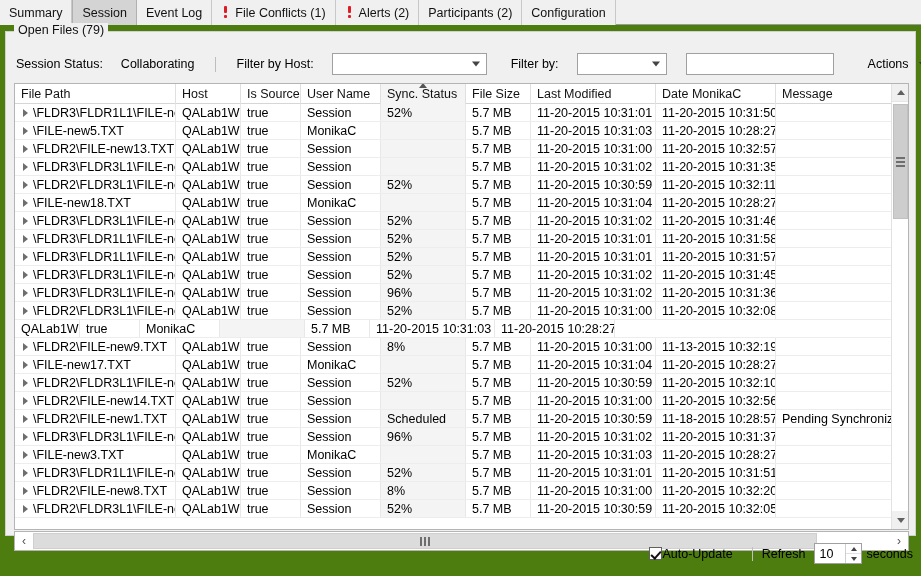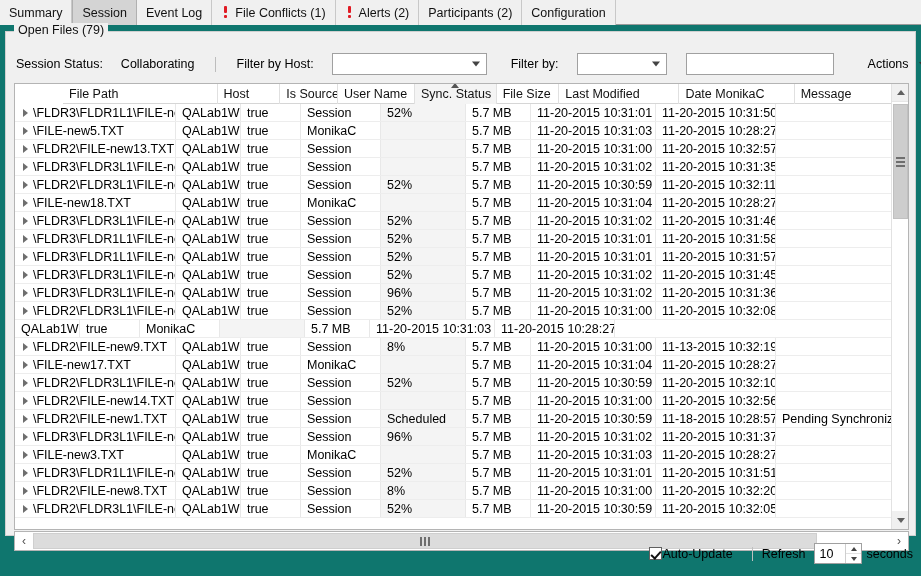--- a/index.html
+++ b/index.html
@@ -5,21 +5,21 @@
   * { box-sizing: border-box; }
   html, body {
     margin: 0; padding: 0;
     width: 921px; height: 576px;
     overflow: hidden;
     background: #ffffff;
     font-family: "Liberation Sans", sans-serif;
     font-size: 12px;
     color: #000000;
   }
-  #app { position: relative; width: 921px; height: 576px; background: #0f766e; }
+  #app { position: relative; width: 921px; height: 576px; background: #4d7c0f; }
 
   
   .tabstrip {
     position: absolute; left: 0; top: 0; width: 921px; height: 25px;
     background: #f0f0f0;
     border-bottom: 1px solid #9a9a9a;
     display: flex; align-items: stretch;
   }
   .tab {
     display: flex; align-items: center; gap: 5px;
@@ -107,21 +107,20 @@
     position: absolute; left: 8px; top: 51px;
     width: 895px; height: 447px;
     border: 1px solid #b4b4b4;
     background: #ffffff;
     overflow: hidden;
   }
   .grid-head {
     display: flex; height: 20px; background: #ffffff;
     border-bottom: 1px solid #d6d6d6;
     position: relative;
-    margin-left: 48px;
   }
   .hcell {
     display: flex; align-items: center;
     padding-left: 6px;
     font-size: 12.5px; color: #111;
     border-right: 1px solid #e0e0e0;
     height: 20px; overflow: hidden; white-space: nowrap;
     cursor: default; position: relative;
   }
   .hcell.sorted { background: #f4f4f4; }

